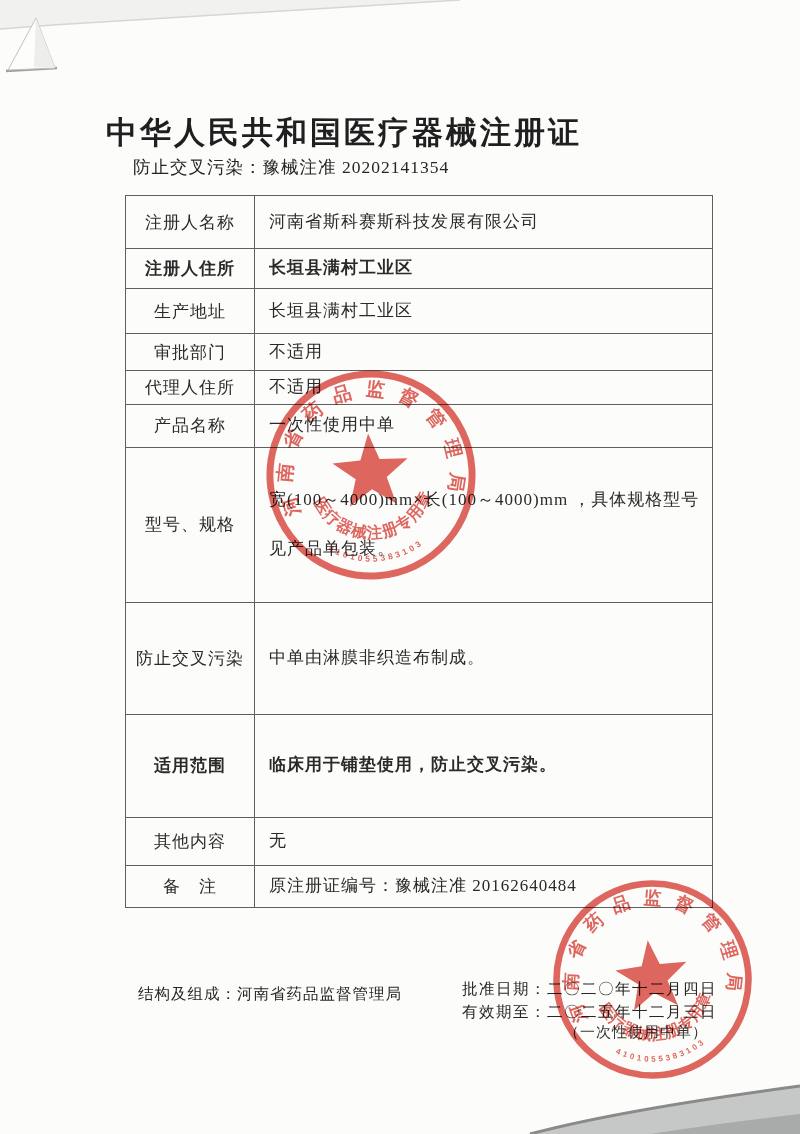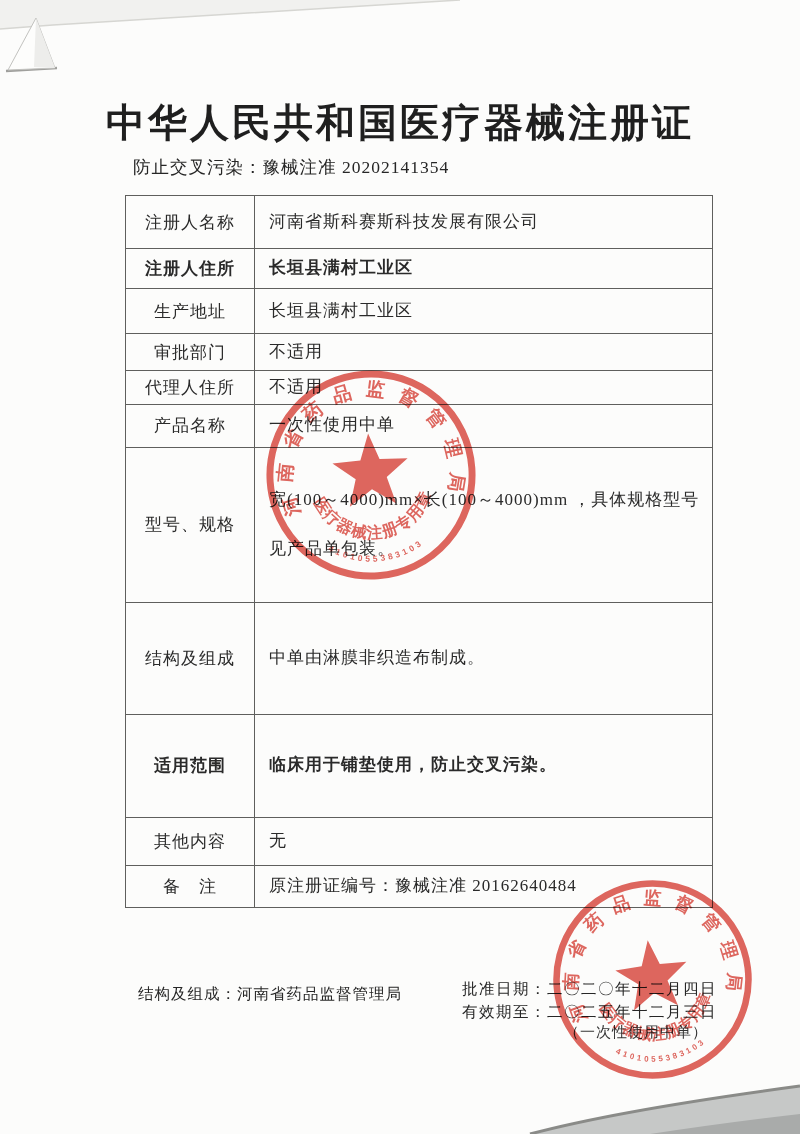--- a/index.html
+++ b/index.html
@@ -1,20 +1,20 @@
 <!DOCTYPE html>
 <html><head>
 <meta charset="utf-8">
 <style>
   html,body{margin:0;padding:0;}
   body{background:#e7e9e8;font-family:"Liberation Serif","DejaVu Serif",serif;}
   .page{position:relative;width:800px;height:1134px;overflow:hidden;background:#f2f2f0;}
   .bg{position:absolute;left:0;top:0;width:800px;height:1134px;}
-  .title{position:absolute;left:90px;right:90px;top:96px;margin:0;text-align:center;
-         font-size:39px;font-weight:bold;letter-spacing:3px;color:#1f1f1f;}
+  .title{position:absolute;left:90px;right:90px;top:96px;margin:16px;
+         font-size:31px;font-weight:bold;letter-spacing:3px;color:#1f1f1f;}
   .certno{position:absolute;left:133px;top:155px;font-size:17.5px;color:#262626;letter-spacing:1px;}
   .cert-table{position:absolute;left:125px;top:195px;width:588px;border-collapse:collapse;table-layout:fixed;}
   .cert-table td{border:1px solid #5f5f5d;color:#2a2a2a;font-size:17px;}
   .cert-table .lbl{width:120px;text-align:center;letter-spacing:1px;padding:0 4px;}
   .cert-table .val{padding:2px 10px 2px 14px;letter-spacing:1px;line-height:1.7;}
   tr.rh1{height:53px;} tr.rh2{height:40px;font-weight:bold;} tr.rh3{height:45px;} tr.rh4{height:37px;}
   tr.rh5{height:33px;} tr.rh6{height:43px;} tr.rh7{height:155px;} tr.rh8{height:112px;}
   tr.rh9{height:103px;font-weight:bold;} tr.rh10{height:49px;} tr.rh11{height:48px;} tr.rh12{height:42px;}
   tr.spec .val{line-height:2.85;}
   .f-dept{position:absolute;left:138px;top:984px;font-size:15.5px;color:#262626;letter-spacing:1px;}
@@ -74,21 +74,21 @@
       </tr>
       <tr class="rh6">
         <td class="lbl">产品名称</td>
         <td class="val">一次性使用中单</td>
       </tr>
       <tr class="rh7 spec">
         <td class="lbl">型号、规格</td>
         <td class="val">宽(100～4000)mm×长(100～4000)mm ，具体规格型号见产品单包装。</td>
       </tr>
       <tr class="rh8">
-        <td class="lbl">结构及组成</td>
+        <td class="lbl">防止交叉污染</td>
         <td class="val">中单由淋膜非织造布制成。</td>
       </tr>
       <tr class="rh9">
         <td class="lbl">适用范围</td>
         <td class="val">临床用于铺垫使用，防止交叉污染。</td>
       </tr>
       <tr class="rh11">
         <td class="lbl">其他内容</td>
         <td class="val">无</td>
       </tr>

